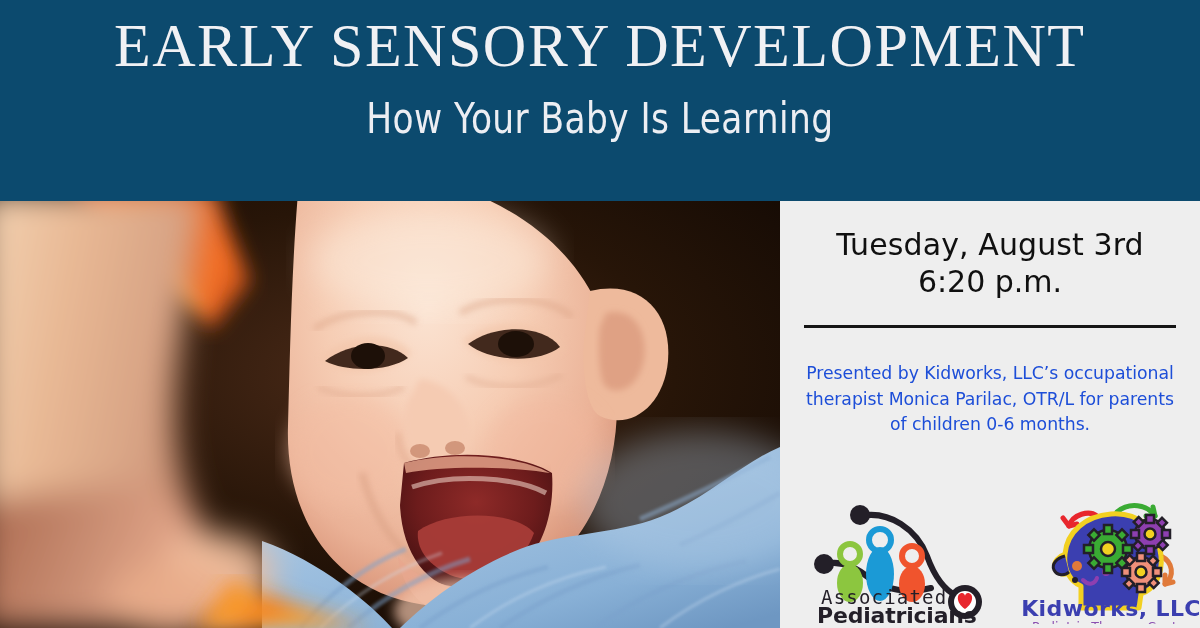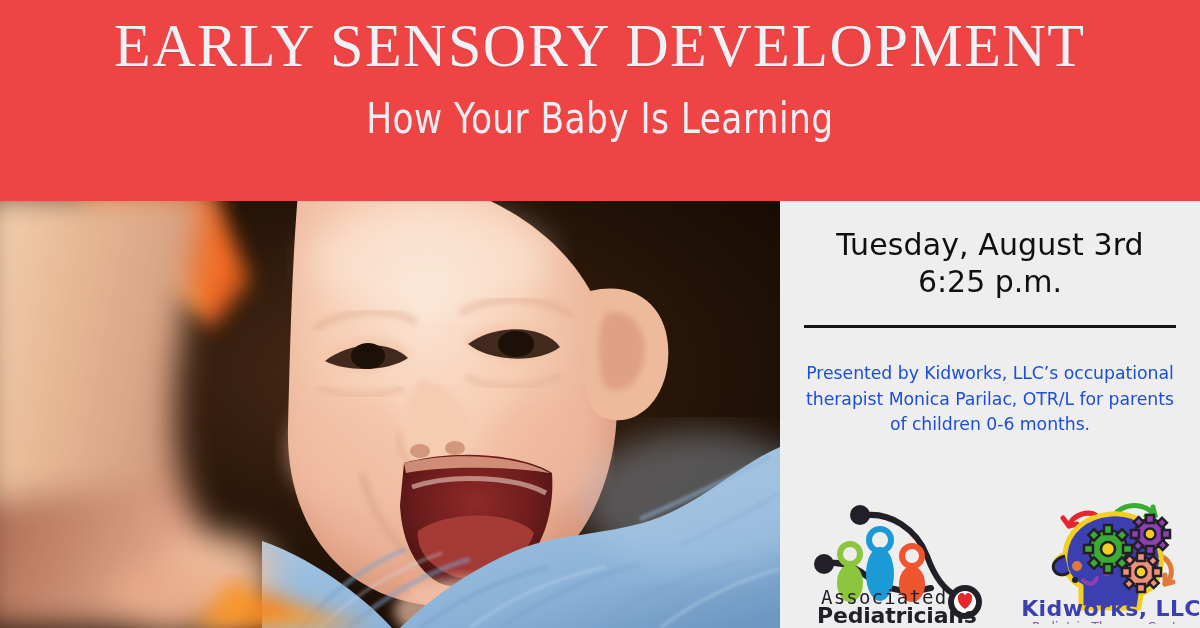--- a/index.html
+++ b/index.html
@@ -9,21 +9,21 @@
   .poster {
     position:relative;
     width:1200px; height:628px;
     overflow:hidden;
   }
 
   
   .header-band {
     position:absolute; left:0; top:0;
     width:1200px; height:201px;
-    background:#ef4444;
+    background:#0c4a6e;
     display:flex; flex-direction:column;
     align-items:center; justify-content:flex-start;
     padding-top:14px;
   }
   .poster-title {
     font-family:"Liberation Serif", serif;
     font-size:62px;
     line-height:1.0;
     letter-spacing:1.5px;
     color:#f0f1f4;
@@ -289,21 +289,21 @@
       </g>
 
       <rect x="0" y="0" width="780" height="427" fill="none"></rect>
     </svg>
   </div>
 
   <div class="info-panel">
 
     <div class="event-date">Tuesday, August 3rd</div>
 
-    <div class="event-time">6:25 p.m.</div>
+    <div class="event-time">6:20 p.m.</div>
 
     <div class="divider"></div>
 
     <div class="presenter">Presented by Kidworks, LLC’s occupational therapist Monica Parilac, OTR/L for parents of children 0-6 months.</div>
 
     <div class="logos">
 
       <div class="logo-ap">
         <svg viewBox="0 0 200 132" aria-hidden="true">
 

